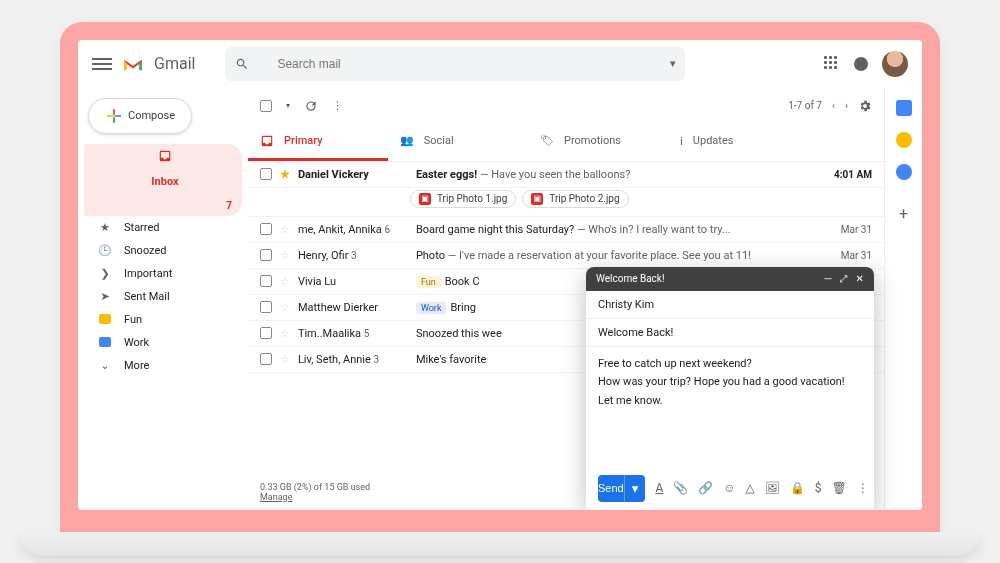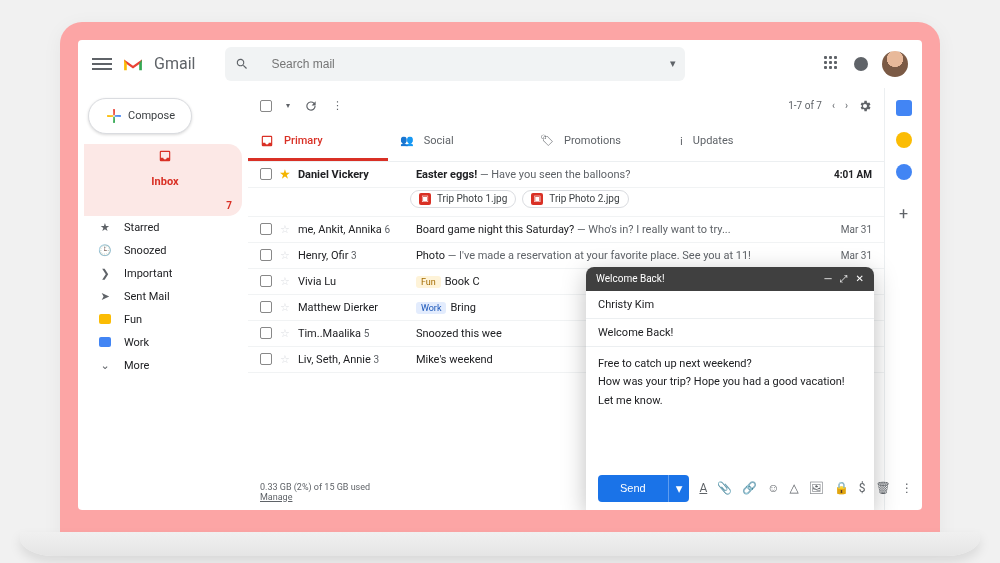--- a/index.html
+++ b/index.html
@@ -7,21 +7,21 @@
 .laptop { width: 880px; height: 520px; background: #fca5a5; border-radius: 22px 22px 6px 6px; padding: 18px 18px 0 18px; box-shadow: 0 4px 20px rgba(0,0,0,.05); position: relative; }
 .screen { width: 100%; height: 470px; background: #fff; border-radius: 4px; overflow: hidden; display: flex; flex-direction: column; position: relative; font-size: 11px; color: #202124; }
 .base { position: absolute; left: -40px; right: -40px; bottom: -14px; height: 24px; background: linear-gradient(#f0f0f0, #e5e5e5); border-radius: 0 0 34px 34px / 0 0 18px 18px; box-shadow: 0 6px 12px rgba(0,0,0,.1); }
 
 
 .hdr { height: 48px; display: flex; align-items: center; padding: 0 14px; gap: 10px; }
 .menu-btn { width: 20px; height: 20px; display: flex; flex-direction: column; justify-content: center; gap: 3px; cursor: pointer; }
 .menu-btn span { height: 2px; background: #5f6368; }
 .logo-m { font-size: 18px; font-weight: 700; }
 .brand { font-size: 16px; color: #5f6368; margin-right: 20px; }
-.search { flex: 1; max-width: 460px; height: 34px; background: #f1f3f4; border-radius: 6px; display: flex; align-items: center; padding: 0 10px; color: #5f6368; gap: 22px; }
+.search { flex: 1; max-width: 460px; height: 34px; background: #f1f3f4; border-radius: 6px; display: flex; align-items: center; padding: 0 10px; color: #5f6368; gap: 28px; }
 .search input { flex: 1; border: 0; background: transparent; outline: none; font-size: 12px; }
 .hdr-right { margin-left: auto; display: flex; align-items: center; gap: 14px; }
 .apps-icon { width: 16px; height: 16px; display: grid; grid-template-columns: repeat(3,3px); grid-auto-rows: 3px; gap: 2px; }
 .apps-icon i { background: #5f6368; border-radius: 1px; }
 .notif { width: 14px; height: 14px; background: #5f6368; border-radius: 50%; }
 .avatar { width: 26px; height: 26px; border-radius: 50%; background: radial-gradient(circle at 50% 30%, #e8b99a 36%, #7b5a45 37%); }
 
 
 .body { flex: 1; display: flex; min-height: 0; }
 .sidebar { width: 170px; padding: 8px 6px 0 6px; }
@@ -70,21 +70,21 @@
 .rstrip .ric { width: 16px; height: 16px; border-radius: 3px; }
 
 
 .composer { position: absolute; right: 48px; bottom: 0; width: 288px; background: #fff; border-radius: 8px 8px 0 0; box-shadow: 0 6px 24px rgba(0,0,0,.25); display: flex; flex-direction: column; font-size: 11px; }
 .chdr { background: #404040; color: #fff; padding: 6px 10px; border-radius: 8px 8px 0 0; display: flex; align-items: center; gap: 8px; font-size: 10px; }
 .chdr .cicons { margin-left: auto; display: flex; gap: 8px; }
 .cfield { padding: 7px 12px; border-bottom: 1px solid #eceff1; color: #202124; }
 .cbody { padding: 8px 12px; line-height: 1.7; color: #202124; flex: 1; min-height: 120px; }
 .cftr { padding: 8px 12px; display: flex; align-items: center; gap: 10px; color: #5f6368; }
 .send { display: flex; }
-.send-btn { background: #1a73e8; color: #fff; border: 0; padding: 6px 22px; border-radius: 4px 0 0 4px; font-size: 11px; font-weight: 500; cursor: pointer; }
+.send-btn { background: #1a73e8; color: #fff; border: 0; padding: 6px 0; border-radius: 4px 0 0 4px; font-size: 11px; font-weight: 500; cursor: pointer; }
 .send-more { background: #1a73e8; color: #fff; border: 0; border-left: 1px solid rgba(255,255,255,.3); padding: 6px 7px; border-radius: 0 4px 4px 0; cursor: pointer; }
 .tool-ico { cursor: pointer; font-size: 12px; }
 .cftr .right { margin-left: auto; display: flex; gap: 10px; }
 svg { display: block; }
 </style>
 </head>
 <body>
 
 <div class="laptop">
 <div class="screen">
@@ -282,21 +282,21 @@
               <div class="cbx"></div>
               <span class="star">☆</span>
               <span class="sender">Tim..Maalika <span class="count-s">5</span></span>
               <span class="msg"><span class="subj">Snoozed this wee</span></span>
               <span class="date"></span>
             </div>
             <div class="row">
               <div class="cbx"></div>
               <span class="star">☆</span>
               <span class="sender">Liv, Seth, Annie <span class="count-s">3</span></span>
-              <span class="msg"><span class="subj">Mike's weekend</span></span>
+              <span class="msg"><span class="subj">Mike's favorite</span></span>
               <span class="date"></span>
             </div>
           </div>
 
       <div class="storage">
         <div>0.33 GB (2%) of 15 GB used</div>
         <a href="#">Manage</a>
       </div>
     </div>
 

